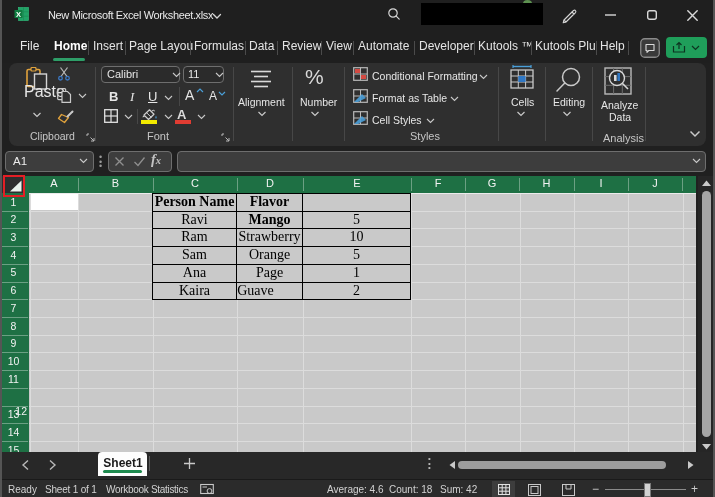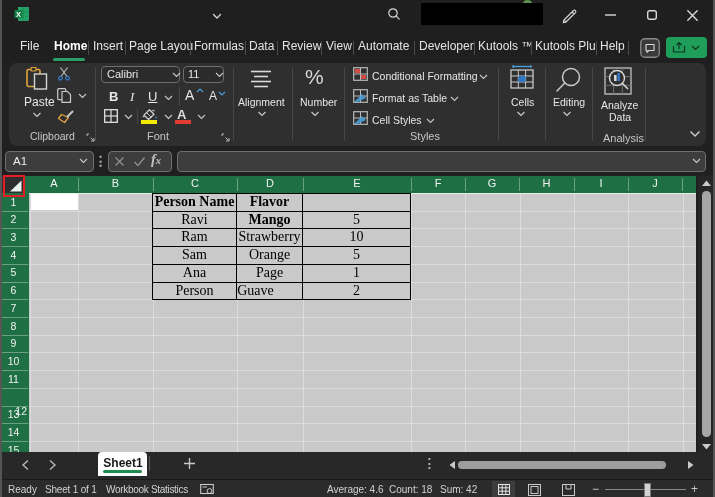--- a/index.html
+++ b/index.html
@@ -51,20 +51,21 @@
   <div class="abs" id="titlebar">
     <svg class="abs" style="left:14px;top:7px" width="15" height="15" viewBox="0 0 15 15">
       <rect x="4.5" y="0.5" width="10" height="13" fill="#21a366"></rect>
       <rect x="4.5" y="0.5" width="10" height="13" fill="none" stroke="#33c481" stroke-width="0.6"></rect>
       <line x1="9.5" y1="0.5" x2="9.5" y2="13.5" stroke="#1d8a55" stroke-width="0.7"></line>
       <line x1="4.5" y1="4.8" x2="14.5" y2="4.8" stroke="#1d8a55" stroke-width="0.7"></line>
       <line x1="4.5" y1="9.2" x2="14.5" y2="9.2" stroke="#1d8a55" stroke-width="0.7"></line>
       <rect x="0.5" y="3" width="8" height="8" fill="#107c41"></rect>
       <text x="4.5" y="9.6" font-size="7.5" font-weight="bold" fill="#fff" text-anchor="middle" font-family="Liberation Sans">X</text>
     </svg>
+    <div class="abs" id="title-text">New Microsoft Excel Worksheet.xlsx</div>
     <svg class="abs" style="left:212px;top:13px" width="10" height="7" viewBox="0 0 10 7">
         <path d="M1.5 1.5 L5 5 L8.5 1.5" stroke="#d6d6d6" stroke-width="1.3" fill="none" stroke-linecap="round"></path>
       </svg>
     <svg class="abs" style="left:387px;top:7px" width="14" height="14" viewBox="0 0 14 14">
         <circle cx="6" cy="6" r="4.2" stroke="#d6d6d6" stroke-width="1.2" fill="none"></circle>
         <line x1="9.2" y1="9.2" x2="12.2" y2="12.2" stroke="#d6d6d6" stroke-width="1.2" stroke-linecap="round"></line>
       </svg>
     <div class="abs" style="left:523px;top:0px;width:9px;height:7px;background:#5d9150;border-radius:50%"></div>
     <div class="abs" style="left:421px;top:3px;width:122px;height:22px;background:#000;"></div>
     <svg class="abs" style="left:560px;top:7px" width="18" height="17" viewBox="0 0 18 17">
@@ -135,21 +136,21 @@
     <div class="rsep" style="left:489px"></div>
     <div class="rsep" style="left:536px"></div>
     <div class="rsep" style="left:583px"></div>
     <div class="rsep" style="left:636px"></div>
 
     <svg class="abs" style="left:17px;top:4px" width="22" height="26" viewBox="0 0 22 26">
       <rect x="1" y="2.5" width="13" height="17" rx="1.5" stroke="#e0a23c" stroke-width="1.6" fill="none"></rect>
       <rect x="5" y="0.5" width="5" height="3.5" rx="1" stroke="#e0a23c" stroke-width="1.2" fill="#2f2f2f"></rect>
       <rect x="8.5" y="7" width="12" height="15" stroke="#d4d4d4" stroke-width="1.4" fill="#2f2f2f"></rect>
     </svg>
-    <div class="rtext" style="left:15px;top:32px;font-size:12px">Paste</div>
+    <div class="rtext" style="left:15px;top:20px;font-size:16px">Paste</div>
     <svg class="chev" style="left:23px;top:49px" width="10" height="6" viewBox="0 0 10 6">
         <path d="M1.5 1 L5 4.5 L8.5 1" stroke="#c9c9c9" stroke-width="1.2" fill="none"></path>
       </svg>
 
     <svg class="abs" style="left:49px;top:4px" width="12" height="14" viewBox="0 0 12 14">
       <line x1="2.5" y1="0.5" x2="9" y2="9.5" stroke="#b9b9b9" stroke-width="1.2"></line>
       <line x1="9.5" y1="0.5" x2="3" y2="9.5" stroke="#b9b9b9" stroke-width="1.2"></line>
       <circle cx="2.5" cy="11.2" r="1.8" stroke="#3b78c3" stroke-width="1.3" fill="none"></circle>
       <circle cx="9.5" cy="11.2" r="1.8" stroke="#3b78c3" stroke-width="1.3" fill="none"></circle>
     </svg>
@@ -418,21 +419,21 @@
         <div class="tcell" style="left: 151px; width: 107px; top: 19px; height: 16px; line-height: 15.5px;">5</div>
         <div class="tcell" style="left: 1px; width: 83px; top: 36px; height: 17px; line-height: 16.5px;">Ram</div>
         <div class="tcell" style="left: 85px; width: 65px; top: 36px; height: 17px; line-height: 16.5px;">Strawberry</div>
         <div class="tcell" style="left: 151px; width: 107px; top: 36px; height: 17px; line-height: 16.5px;">10</div>
         <div class="tcell" style="left: 1px; width: 83px; top: 54px; height: 17px; line-height: 16.5px;">Sam</div>
         <div class="tcell" style="left: 85px; width: 65px; top: 54px; height: 17px; line-height: 16.5px;">Orange</div>
         <div class="tcell" style="left: 151px; width: 107px; top: 54px; height: 17px; line-height: 16.5px;">5</div>
         <div class="tcell" style="left: 1px; width: 83px; top: 72px; height: 17px; line-height: 16.5px;">Ana</div>
         <div class="tcell" style="left: 85px; width: 65px; top: 72px; height: 17px; line-height: 16.5px;">Page</div>
         <div class="tcell" style="left: 151px; width: 107px; top: 72px; height: 17px; line-height: 16.5px;">1</div>
-        <div class="tcell" style="left: 1px; width: 83px; top: 90px; height: 16px; line-height: 15.5px;">Person</div>
+        <div class="tcell" style="left: 1px; width: 83px; top: 90px; height: 16px; line-height: 15.5px;">Kaira</div>
         <div class="tcell" style="left: 71px; width: 65px; top: 90px; height: 16px; line-height: 15.5px;">Guave</div>
         <div class="tcell" style="left: 151px; width: 107px; top: 90px; height: 16px; line-height: 15.5px;">2</div>
         <div class="tlv" style="left: 0px;"></div>
         <div class="tlv" style="left: 84px;"></div>
         <div class="tlv" style="left: 150px;"></div>
         <div class="tlv" style="left: 258px;"></div>
         <div class="tlh" style="top: 0px;"></div>
         <div class="tlh" style="top: 18px;"></div>
         <div class="tlh" style="top: 35px;"></div>
         <div class="tlh" style="top: 53px;"></div>

